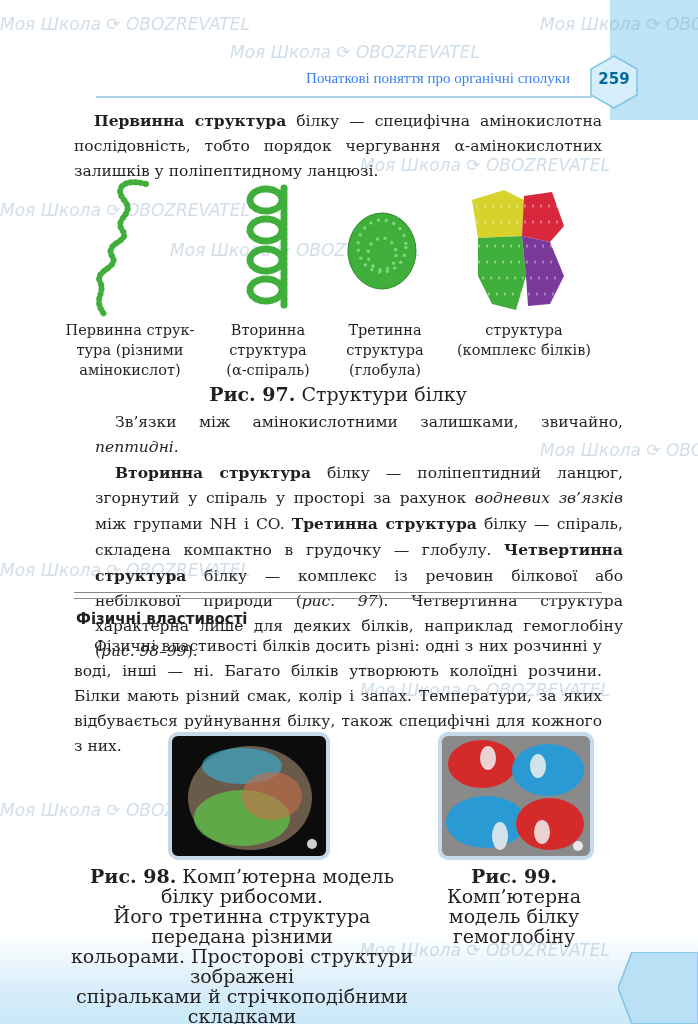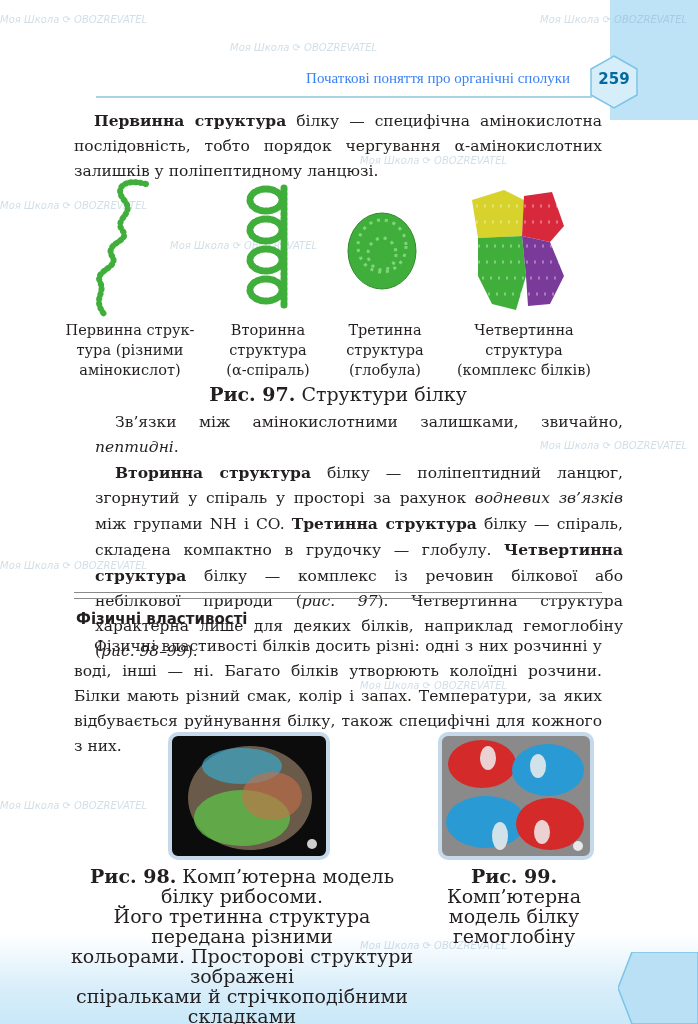--- a/index.html
+++ b/index.html
@@ -62,21 +62,21 @@
     position:absolute; left:76px; top:610px;
     font-family:"DejaVu Sans", "Liberation Sans", sans-serif;
     font-weight:bold; font-size:15px;
   }
   .photo {
     position:absolute; border:4px solid #c5d9ea; border-radius:10px; overflow:hidden;
   }
   .photo svg { display:block; }
   .watermark {
     position:absolute; font-family:"DejaVu Sans", "Liberation Sans", sans-serif;
-    font-size:10px; color:rgba(120,160,190,0.35); font-style:italic; white-space:nowrap;
+    font-size:17px; color:rgba(120,160,190,0.35); font-style:italic; white-space:nowrap;
     pointer-events:none;
     text-align:right;
   }
 </style>
 </head>
 <body>
 
 <div class="right-band"></div>
 <div class="bottom-band"></div>
 <svg class="bottom-hex" viewBox="0 0 80 72">
@@ -155,21 +155,20 @@
     <div>Вторинна</div>
     <div>структура</div>
     <div>(α-спіраль)</div>
   </div>
   <div class="cap" style="left:270px;width:110px;">
     <div>Третинна</div>
     <div>структура</div>
     <div>(глобула)</div>
   </div>
   <div class="cap" style="left:384px;width:160px;">
-    <div>Четвертинна</div>
     <div>структура</div>
     <div>(комплекс білків)</div>
   </div>
 </div>
 <div class="fig-caption" style="left:74px;top:384px;width:528px;">
   <b>Рис. 97.</b><span> Структури білку</span>
 </div>
 
 <div class="text" style="top:410px;margin-left:21px;">
   <p><span>Зв’язки між амінокислотними залишками, звичайно, </span><i>пептидні</i><span>.</span></p>

